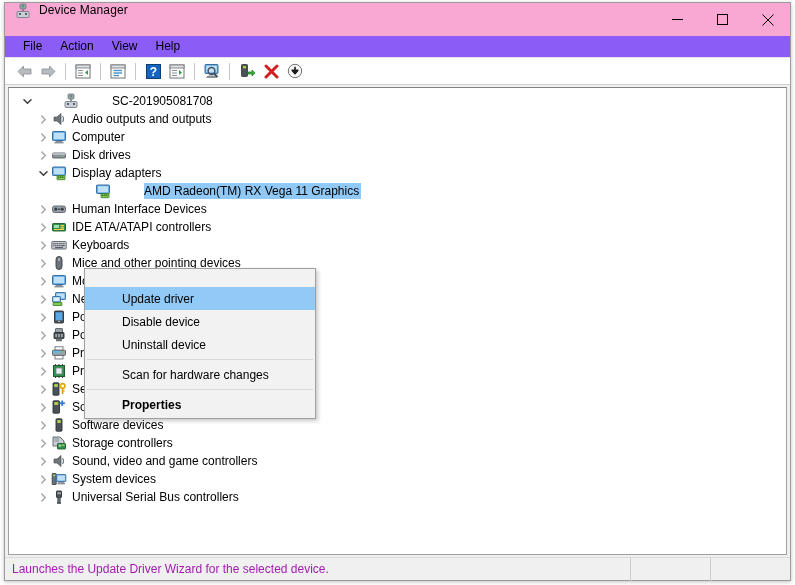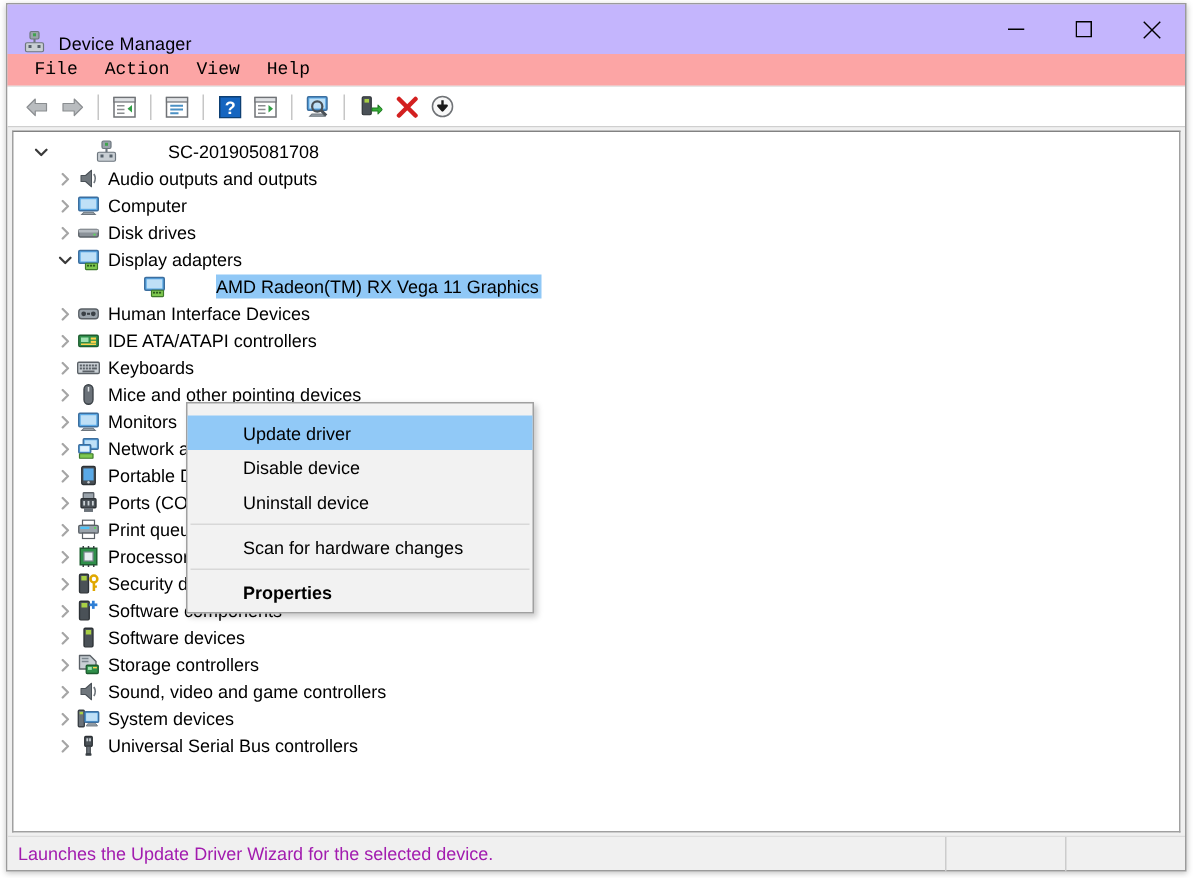--- a/index.html
+++ b/index.html
@@ -18,23 +18,23 @@
     background: #f0f0f0;
     border: 1px solid #9b9b9b;
     box-shadow: 0 1px 4px rgba(0,0,0,0.25);
     display: flex;
     flex-direction: column;
   }
 
   
   #titlebar {
     height: 33px;
-    background: #c4b5fd;
-    display: flex;
-    align-items: flex-end;
+    background: #f9a8d4;
+    display: flex;
+    align-items: flex-start;
     flex: 0 0 auto;
     position: relative;
   }
   #title-icon {
     width: 16px; height: 16px;
     margin-left: 10px; margin-right: 8px;
     flex: 0 0 auto;
     position: relative;
   }
   #title-text {
@@ -53,27 +53,26 @@
     display: flex; align-items: center; justify-content: center;
     background: transparent;
     border: none;
     cursor: default;
   }
   .tbtn svg { display: block; }
 
   
   #menubar {
     height: 22px;
-    background: #fca5a5;
+    background: #8b5cf6;
     display: flex;
     align-items: center;
     padding-left: 9px;
     flex: 0 0 auto;
     border-bottom: 1px solid #e5e5e5;
-    font-family: Liberation Mono, monospace;
   }
   .menu-item {
     font-size: 12px;
     color: #000000;
     padding: 2px 9px 3px 9px;
     cursor: default;
   }
 
   
   #toolbar {
@@ -143,23 +142,22 @@
   .ind2 { padding-left: 42px; gap: 28px; }
 
   
   #ctxmenu {
     position: absolute;
     left: 79px; top: 183px;
     width: 232px;
     background: #f2f2f2;
     border: 1px solid #a0a0a0;
     box-shadow: 2px 2px 4px rgba(0,0,0,0.22);
-    padding: 8px 0 2px 0;
+    padding: 18px 0 2px 0;
     z-index: 50;
-    margin-left: 40px;
   }
   .mi {
     height: 23px;
     display: flex;
     align-items: center;
     padding-left: 37px;
     font-size: 12px;
     color: #000000;
     cursor: default;
   }

